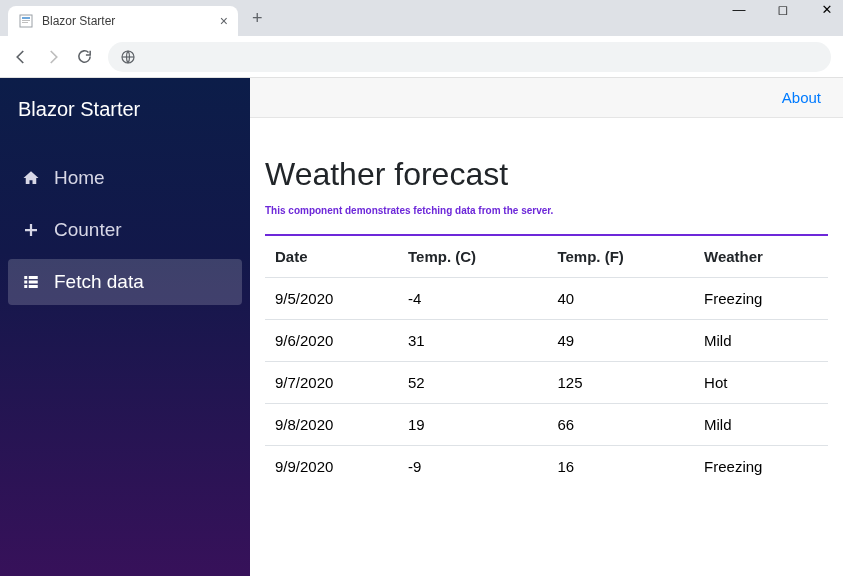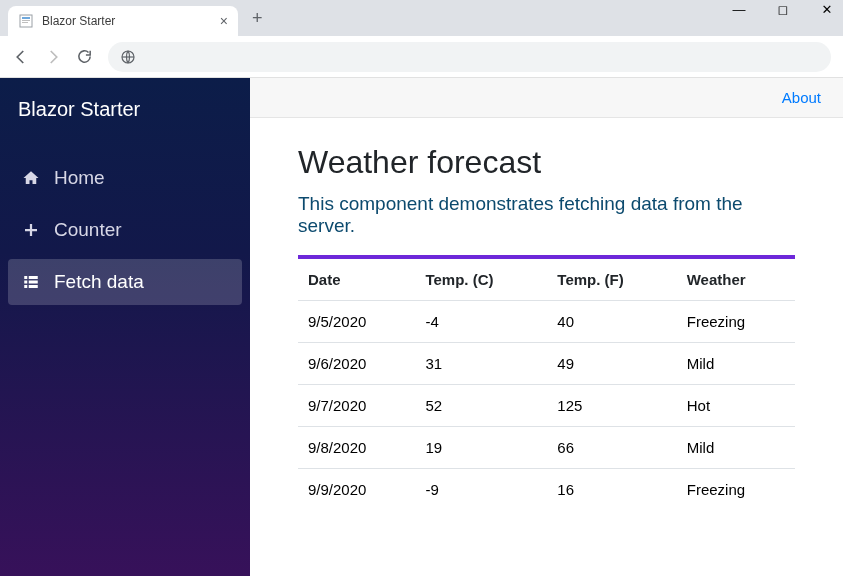--- a/index.html
+++ b/index.html
@@ -49,33 +49,33 @@
     }
     .brand { font-size:20px; font-weight:400; padding:20px 18px 24px; color:#fff; }
     .nav-list { padding: 10px 8px; display:flex; flex-direction:column; gap:6px; }
     .nav-item {
       display:flex; align-items:center; gap:14px;
       padding:12px 14px; border-radius:4px; color:#d7d7e6; cursor:pointer;
       font-size:19px;
     }
     .nav-item.active { background: rgba(255,255,255,0.18); color:#fff; }
     .nav-icon { width:18px; height:18px; display:flex; align-items:center; justify-content:center; }
-    .content-wrap { flex:1; display:flex; flex-direction:column; min-width:0; }
+    .content-wrap { flex:1; display:flex; flex-direction:column; min-width:0;gap:12px; }
     .topbar {
       height:40px; background:#f7f7f7; border-bottom:1px solid #e5e5e5;
       display:flex; align-items:center; justify-content:flex-end; padding:0 22px;
     }
     .about-link { color:#007bff; font-size:15px; cursor:pointer; }
-    .content { padding: 26px 48px; overflow:auto; }
+    .content { padding: 26px 15px; overflow:auto; }
     h1 { font-size:32px; font-weight:400; color:#212529; margin-bottom:12px; }
-    .lead { font-size:19px; color:#0c4a6e; margin-bottom:18px; }
+    .lead { font-size:10px; color:#6d28d9; margin-bottom:18px;font-weight:bold; }
     table { width:100%; border-collapse:collapse; }
     th, td { text-align:left; padding:12px 10px; border-top:1px solid #dee2e6; font-size:15px; }
     th { font-weight:700; color:#212529; border-top:1px solid #dee2e6; }
-    thead th { border-top:4px solid #6d28d9;margin-top:45px; }
+    thead th { border-top:2px solid #6d28d9;margin-top:45px; }
     svg { display:block; }
   </style>
 </head>
 <body>
 
 <div class="browser-chrome">
   <div class="tab-bar">
     <div class="tab">
       <span class="favicon">
         <svg width="14" height="14" viewBox="0 0 14 14">

